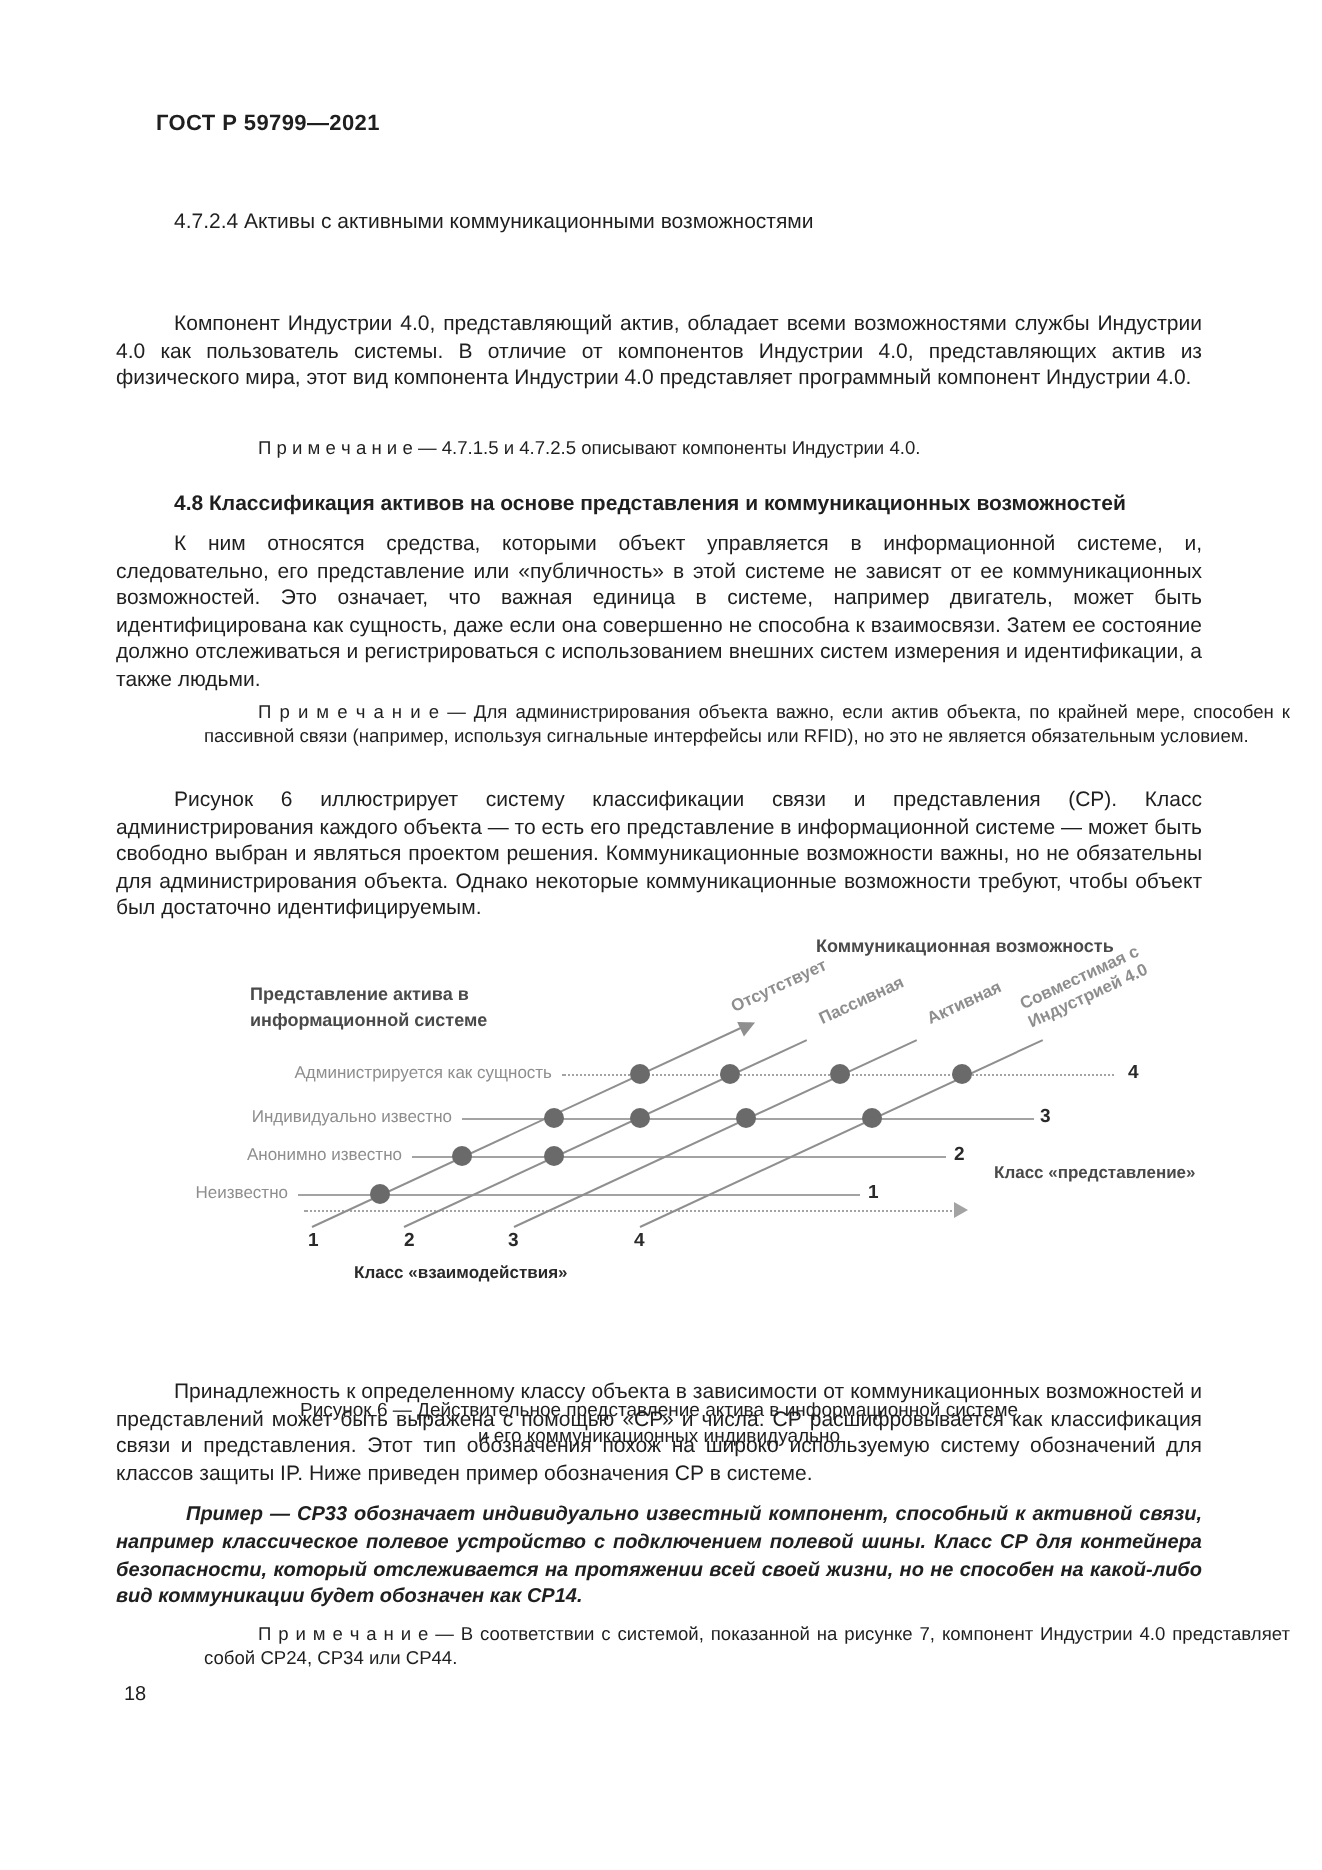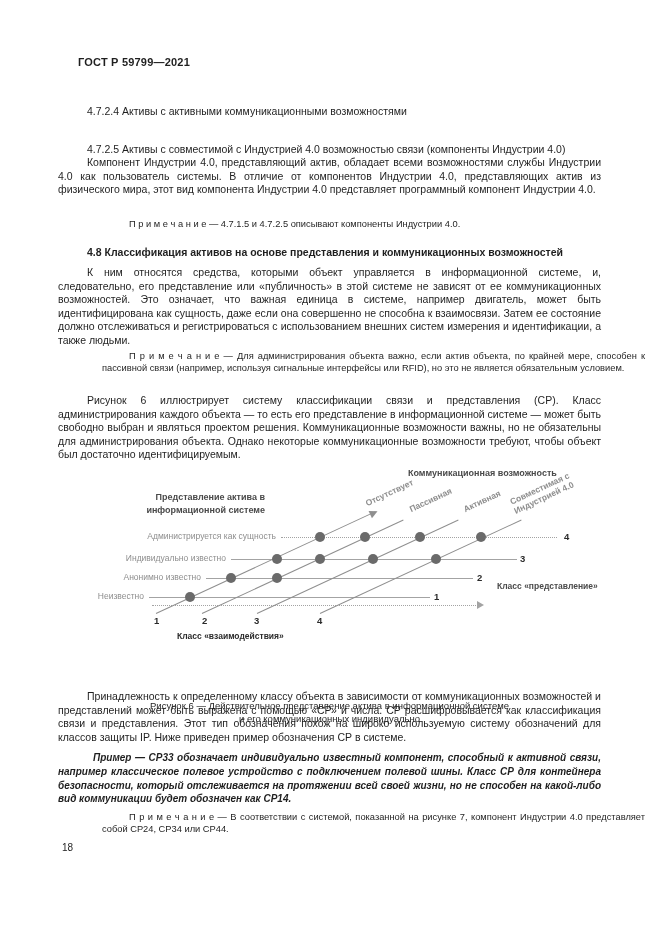--- a/index.html
+++ b/index.html
@@ -15,21 +15,21 @@
   .sec-title{font-weight:bold;}
   .note{left:58px;width:543px;font-size:9.3px;line-height:12.2px;text-align:justify;text-indent:27px;margin-left:44px;}
   .example{left:58px;width:543px;font-size:10px;line-height:13.8px;text-align:justify;
     font-weight:bold;font-style:italic;text-indent:35px;}
   .caption{left:58px;width:543px;font-size:9.5px;line-height:13px;text-align:center;margin-top:48px;}
   .page-num{left:62px;top:842px;font-size:10px;}
 
   
   .figure{left:0;top:462px;width:661px;height:190px;}
   .fig-title{font-weight:bold;font-size:9px;color:var(--fig-title,#4a4a4a);white-space:nowrap;}
-  .fig-title-left{left:125px;top:29px;width:140px;text-align:right;line-height:12.5px;white-space:normal;}
+  .fig-title-left{left:125px;top:29px;width:140px;text-align:left;line-height:12.5px;white-space:normal;}
   .rowline{height:0;border-top:1px solid var(--fig-line,#a3a3a3);}
   .rowline.dotted{border-top-style:dotted;}
   .rowlabel{font-size:8.5px;color:var(--fig-label,#8e8e8e);text-align:right;white-space:nowrap;line-height:11px;}
   .axisnum{font-size:9.5px;font-weight:bold;color:#2a2a2a;line-height:11px;}
   .axislabel{font-size:8.5px;font-weight:bold;color:var(--fig-title,#4a4a4a);white-space:nowrap;line-height:11px;}
   .diag{height:0;border-top:1px solid var(--fig-diag,#8f8f8f);transform:rotate(-24.9deg);transform-origin:0 50%;}
   .diag .arrow{position:absolute;right:-2px;top:-4.5px;width:0;height:0;
     border-left:8px solid var(--fig-diag,#8f8f8f);border-top:4px solid transparent;border-bottom:4px solid transparent;}
   .haxis-arrow{width:0;height:0;border-left:7px solid var(--fig-line,#a3a3a3);
     border-top:4px solid transparent;border-bottom:4px solid transparent;}
@@ -42,21 +42,20 @@
 </style>
 </head>
 <body>
 
 <div class="page" style="--fig-dot: #6a6a6a; --fig-line: #a3a3a3; --fig-diag: #8f8f8f; --fig-label: #8e8e8e; --fig-title: #4a4a4a;">
 
   <div class="abs doc-header">ГОСТ Р 59799—2021</div>
 
   <div class="abs body-block indent sec-title2" style="top:105px">4.7.2.4 Активы с активными коммуникационными возможностями</div>
 
-  <div class="abs body-block indent" style="top:143px">4.7.2.5 Активы с совместимой с Индустрией 4.0 возможностью связи (компоненты Индустрии 4.0)</div>
   <div class="abs body-block indent" style="top:156px">Компонент Индустрии 4.0, представляющий актив, обладает всеми возможностями службы Индустрии 4.0 как пользователь системы. В отличие от компонентов Индустрии 4.0, представляющих актив из физического мира, этот вид компонента Индустрии 4.0 представляет программный компонент Индустрии 4.0.</div>
 
   <div class="abs note" style="top:218px">П р и м е ч а н и е — 4.7.1.5 и 4.7.2.5 описывают компоненты Индустрии 4.0.</div>
 
   <div class="abs body-block indent sec-title" style="top:246px">4.8 Классификация активов на основе представления и коммуникационных возможностей</div>
   <div class="abs body-block indent" style="top:266px">К ним относятся средства, которыми объект управляется в информационной системе, и, следовательно, его представление или «публичность» в этой системе не зависят от ее коммуникационных возможностей. Это означает, что важная единица в системе, например двигатель, может быть идентифицирована как сущность, даже если она совершенно не способна к взаимосвязи. Затем ее состояние должно отслеживаться и регистрироваться с использованием внешних систем измерения и идентификации, а также людьми.</div>
 
   <div class="abs note" style="top:350px">П р и м е ч а н и е — Для администрирования объекта важно, если актив объекта, по крайней мере, способен к пассивной связи (например, используя сигнальные интерфейсы или RFID), но это не является обязательным условием.</div>
 
   <div class="abs body-block indent" style="top:394px">Рисунок 6 иллюстрирует систему классификации связи и представления (СР). Класс администрирования каждого объекта — то есть его представление в информационной системе — может быть свободно выбран и являться проектом решения. Коммуникационные возможности важны, но не обязательны для администрирования объекта. Однако некоторые коммуникационные возможности требуют, чтобы объект был достаточно идентифицируемым.</div>

